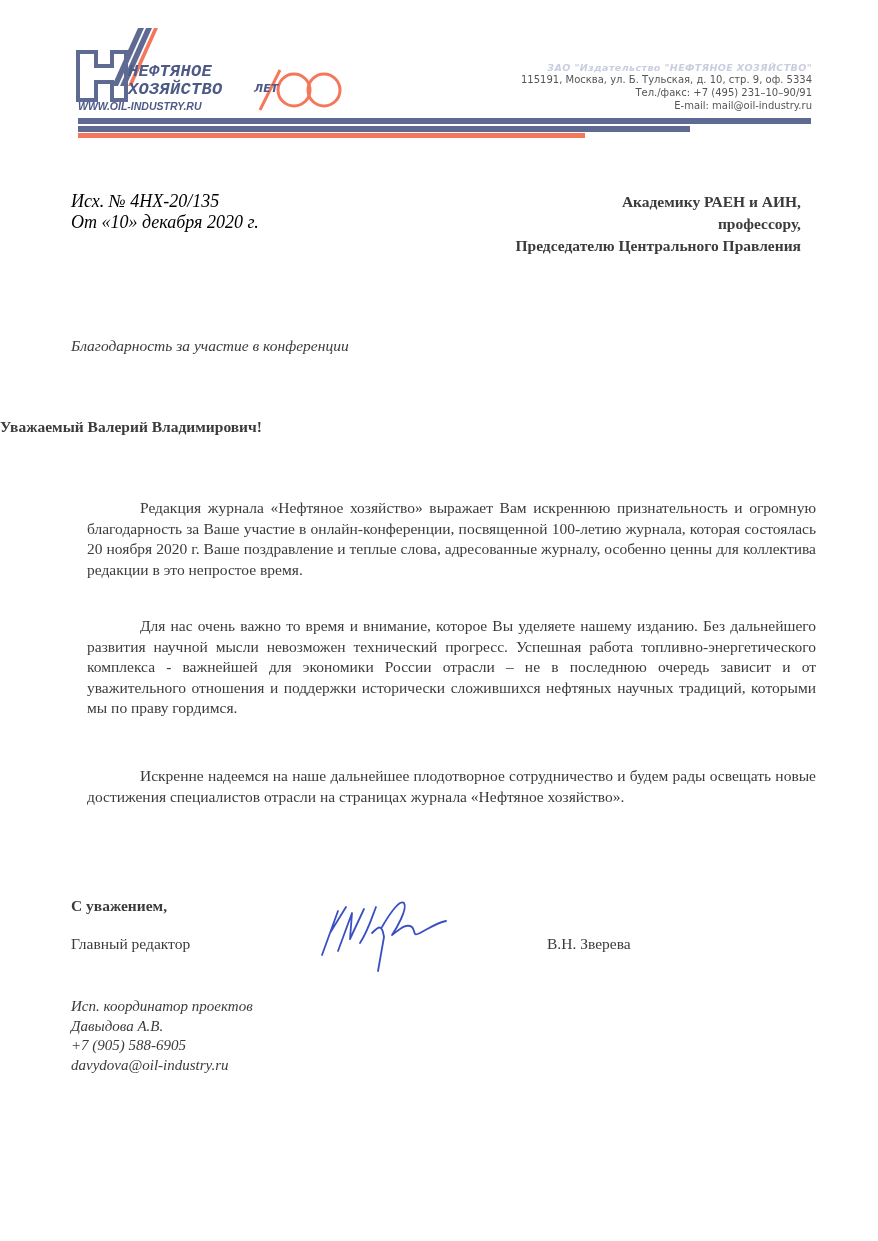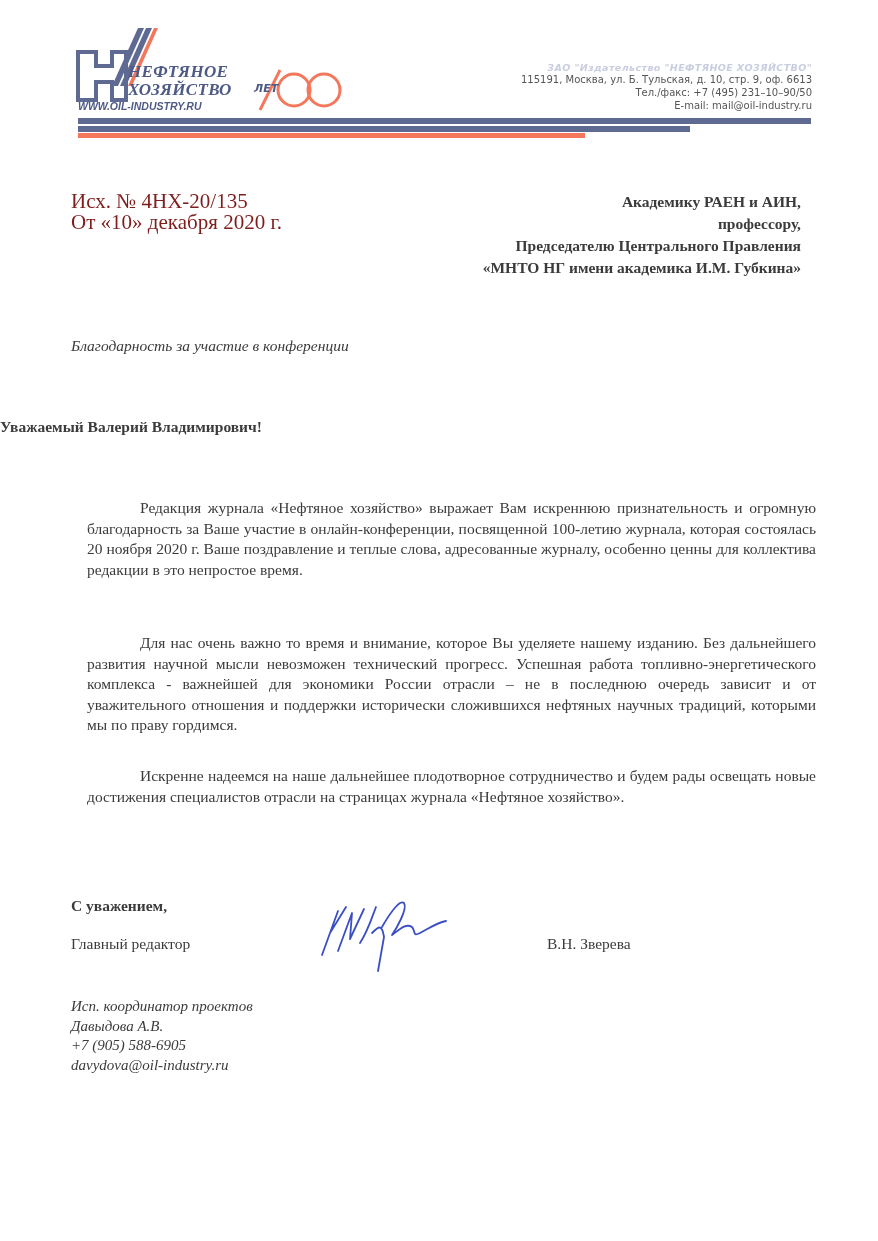--- a/index.html
+++ b/index.html
@@ -2,50 +2,50 @@
 <html><head>
 <meta charset="utf-8">
 <style>
   html, body { margin: 0; padding: 0; background: #ffffff; }
   body { width: 878px; height: 1241px; position: relative; overflow: hidden;
          font-family: "Liberation Serif", "DejaVu Serif", serif; color: #3a3a3a; }
   .abs { position: absolute; }
 
   
   .logo { left: 76px; top: 26px; width: 270px; height: 90px; }
-  .logo-text1, .logo-text2 { font-family: Liberation Serif, serif; font-weight: bold; font-style: italic;
+  .logo-text1, .logo-text2 { font-family: Liberation Mono, monospace; font-weight: bold; font-style: italic;
       color: #4d5a86; font-size: 17px; letter-spacing: 0.3px; position: absolute; }
   .logo-text1 { left: 52px; top: 36px; }
   .logo-text2 { left: 52px; top: 54px; }
   .logo-url { position: absolute; left: 2px; top: 74px; font-family: Liberation Sans, sans-serif;
       font-weight: bold; font-style: italic; font-size: 10.5px; color: #4d5a86; }
   .logo-let { position: absolute; left: 178px; top: 56px; font-family: "DejaVu Sans", sans-serif;
       font-weight: bold; font-style: italic; font-size: 11px; color: #4d5a86; }
 
   .company { right: 66px; top: 62px; text-align: right; font-family: "DejaVu Sans", sans-serif; }
   .company-name { font-size: 9.5px; font-weight: bold; font-style: italic; color: #c9cde0; letter-spacing: 0.4px; }
   .company-line { font-size: 10px; color: #555; line-height: 13px; }
 
   .stripe { position: absolute; left: 78px; }
   .stripe-1 { top: 118px; width: 733px; height: 6px; background: #5e6a91; }
   .stripe-2 { top: 126px; width: 612px; height: 6px; background: #5e6a91; }
   .stripe-3 { top: 133px; width: 507px; height: 5px; background: #f4775c; }
 
   
-  .ref { left: 71px; top: 191px; font-size: 21px; line-height: 21px; color: #7f1d1d; }
+  .ref { left: 71px; top: 191px; font-style: italic; font-size: 18px; line-height: 21px; color: #000000; }
   .addressee { right: 77px; top: 191px; text-align: right; font-weight: bold; font-size: 15.5px;
                line-height: 22px; color: #3b3b3b; }
 
   .subject { left: 71px; top: 337px; font-style: italic; font-size: 15.5px; color: #3b3b3b; }
   .salutation { left: 0; width: 878px; top: 418px; font-weight: bold; font-size: 15.5px; color: #3b3b3b; }
 
   .para { left: 71px; width: 729px; font-size: 15.5px; line-height: 20.5px; text-align: justify;
           text-indent: 53px; color: #3b3b3b; margin: 16px; }
   .p1 { top: 482px; }
-  .p2 { top: 617px; }
+  .p2 { top: 600px; }
   .p3 { top: 750px; }
 
   .regards { left: 71px; top: 897px; font-size: 15.5px; color: #3b3b3b; font-weight: bold; }
   .position { left: 71px; top: 935px; font-size: 15.5px; color: #3b3b3b; }
   .signer { left: 547px; top: 935px; font-size: 15.5px; color: #3b3b3b; text-align: center; }
   .signature { left: 316px; top: 893px; width: 140px; height: 80px; }
 
   .contact { left: 71px; top: 997px; font-style: italic; font-size: 15px; line-height: 19.5px; color: #3b3b3b; }
 </style>
 </head>
@@ -65,39 +65,38 @@
     <circle cx="248" cy="64" r="16" fill="none" stroke="#f4775c" stroke-width="3"></circle>
   </svg>
   <span class="logo-text1">НЕФТЯНОЕ</span>
   <span class="logo-text2">ХОЗЯЙСТВО</span>
   <span class="logo-url">WWW.OIL-INDUSTRY.RU</span>
   <span class="logo-let">ЛЕТ</span>
 </div>
 
 <div class="abs company">
   <div class="company-name">ЗАО "Издательство "НЕФТЯНОЕ ХОЗЯЙСТВО"</div>
-  <div class="company-line">115191, Москва, ул. Б. Тульская, д. 10, стр. 9, оф. 6613</div>
-  <div class="company-line">Тел./факс: +7 (495) 231–10–90/50</div>
+  <div class="company-line">115191, Москва, ул. Б. Тульская, д. 10, стр. 9, оф. 5334</div>
+  <div class="company-line">Тел./факс: +7 (495) 231–10–90/91</div>
   <div class="company-line">E-mail: mail@oil-industry.ru</div>
 </div>
 
 <div class="stripe stripe-1"></div>
 <div class="stripe stripe-2"></div>
 <div class="stripe stripe-3"></div>
 
 <div class="abs ref">
   <div>Исх. № 4НХ-20/135</div>
   <div>От «10» декабря 2020 г.</div>
 </div>
 
 <div class="abs addressee">
   <div>Академику РАЕН и АИН,</div>
   <div>профессору,</div>
   <div>Председателю Центрального Правления</div>
-  <div>«МНТО НГ имени академика И.М. Губкина»</div>
 </div>
 
 <div class="abs subject">Благодарность за участие в конференции</div>
 <div class="abs salutation">Уважаемый Валерий Владимирович!</div>
 
 <p class="abs para p1">Редакция журнала «Нефтяное хозяйство» выражает Вам искреннюю признательность и огромную благодарность за Ваше участие в онлайн-конференции, посвященной 100-летию журнала, которая состоялась 20 ноября 2020 г. Ваше поздравление и теплые слова, адресованные журналу, особенно ценны для коллектива редакции в это непростое время.</p>
 <p class="abs para p2">Для нас очень важно то время и внимание, которое Вы уделяете нашему изданию. Без дальнейшего развития научной мысли невозможен технический прогресс. Успешная работа топливно-энергетического комплекса - важнейшей для экономики России отрасли – не в последнюю очередь зависит и от уважительного отношения и поддержки исторически сложившихся нефтяных научных традиций, которыми мы по праву гордимся.</p>
 <p class="abs para p3">Искренне надеемся на наше дальнейшее плодотворное сотрудничество и будем рады освещать новые достижения специалистов отрасли на страницах журнала «Нефтяное хозяйство».</p>
 
 <div class="abs regards">С уважением,</div>

